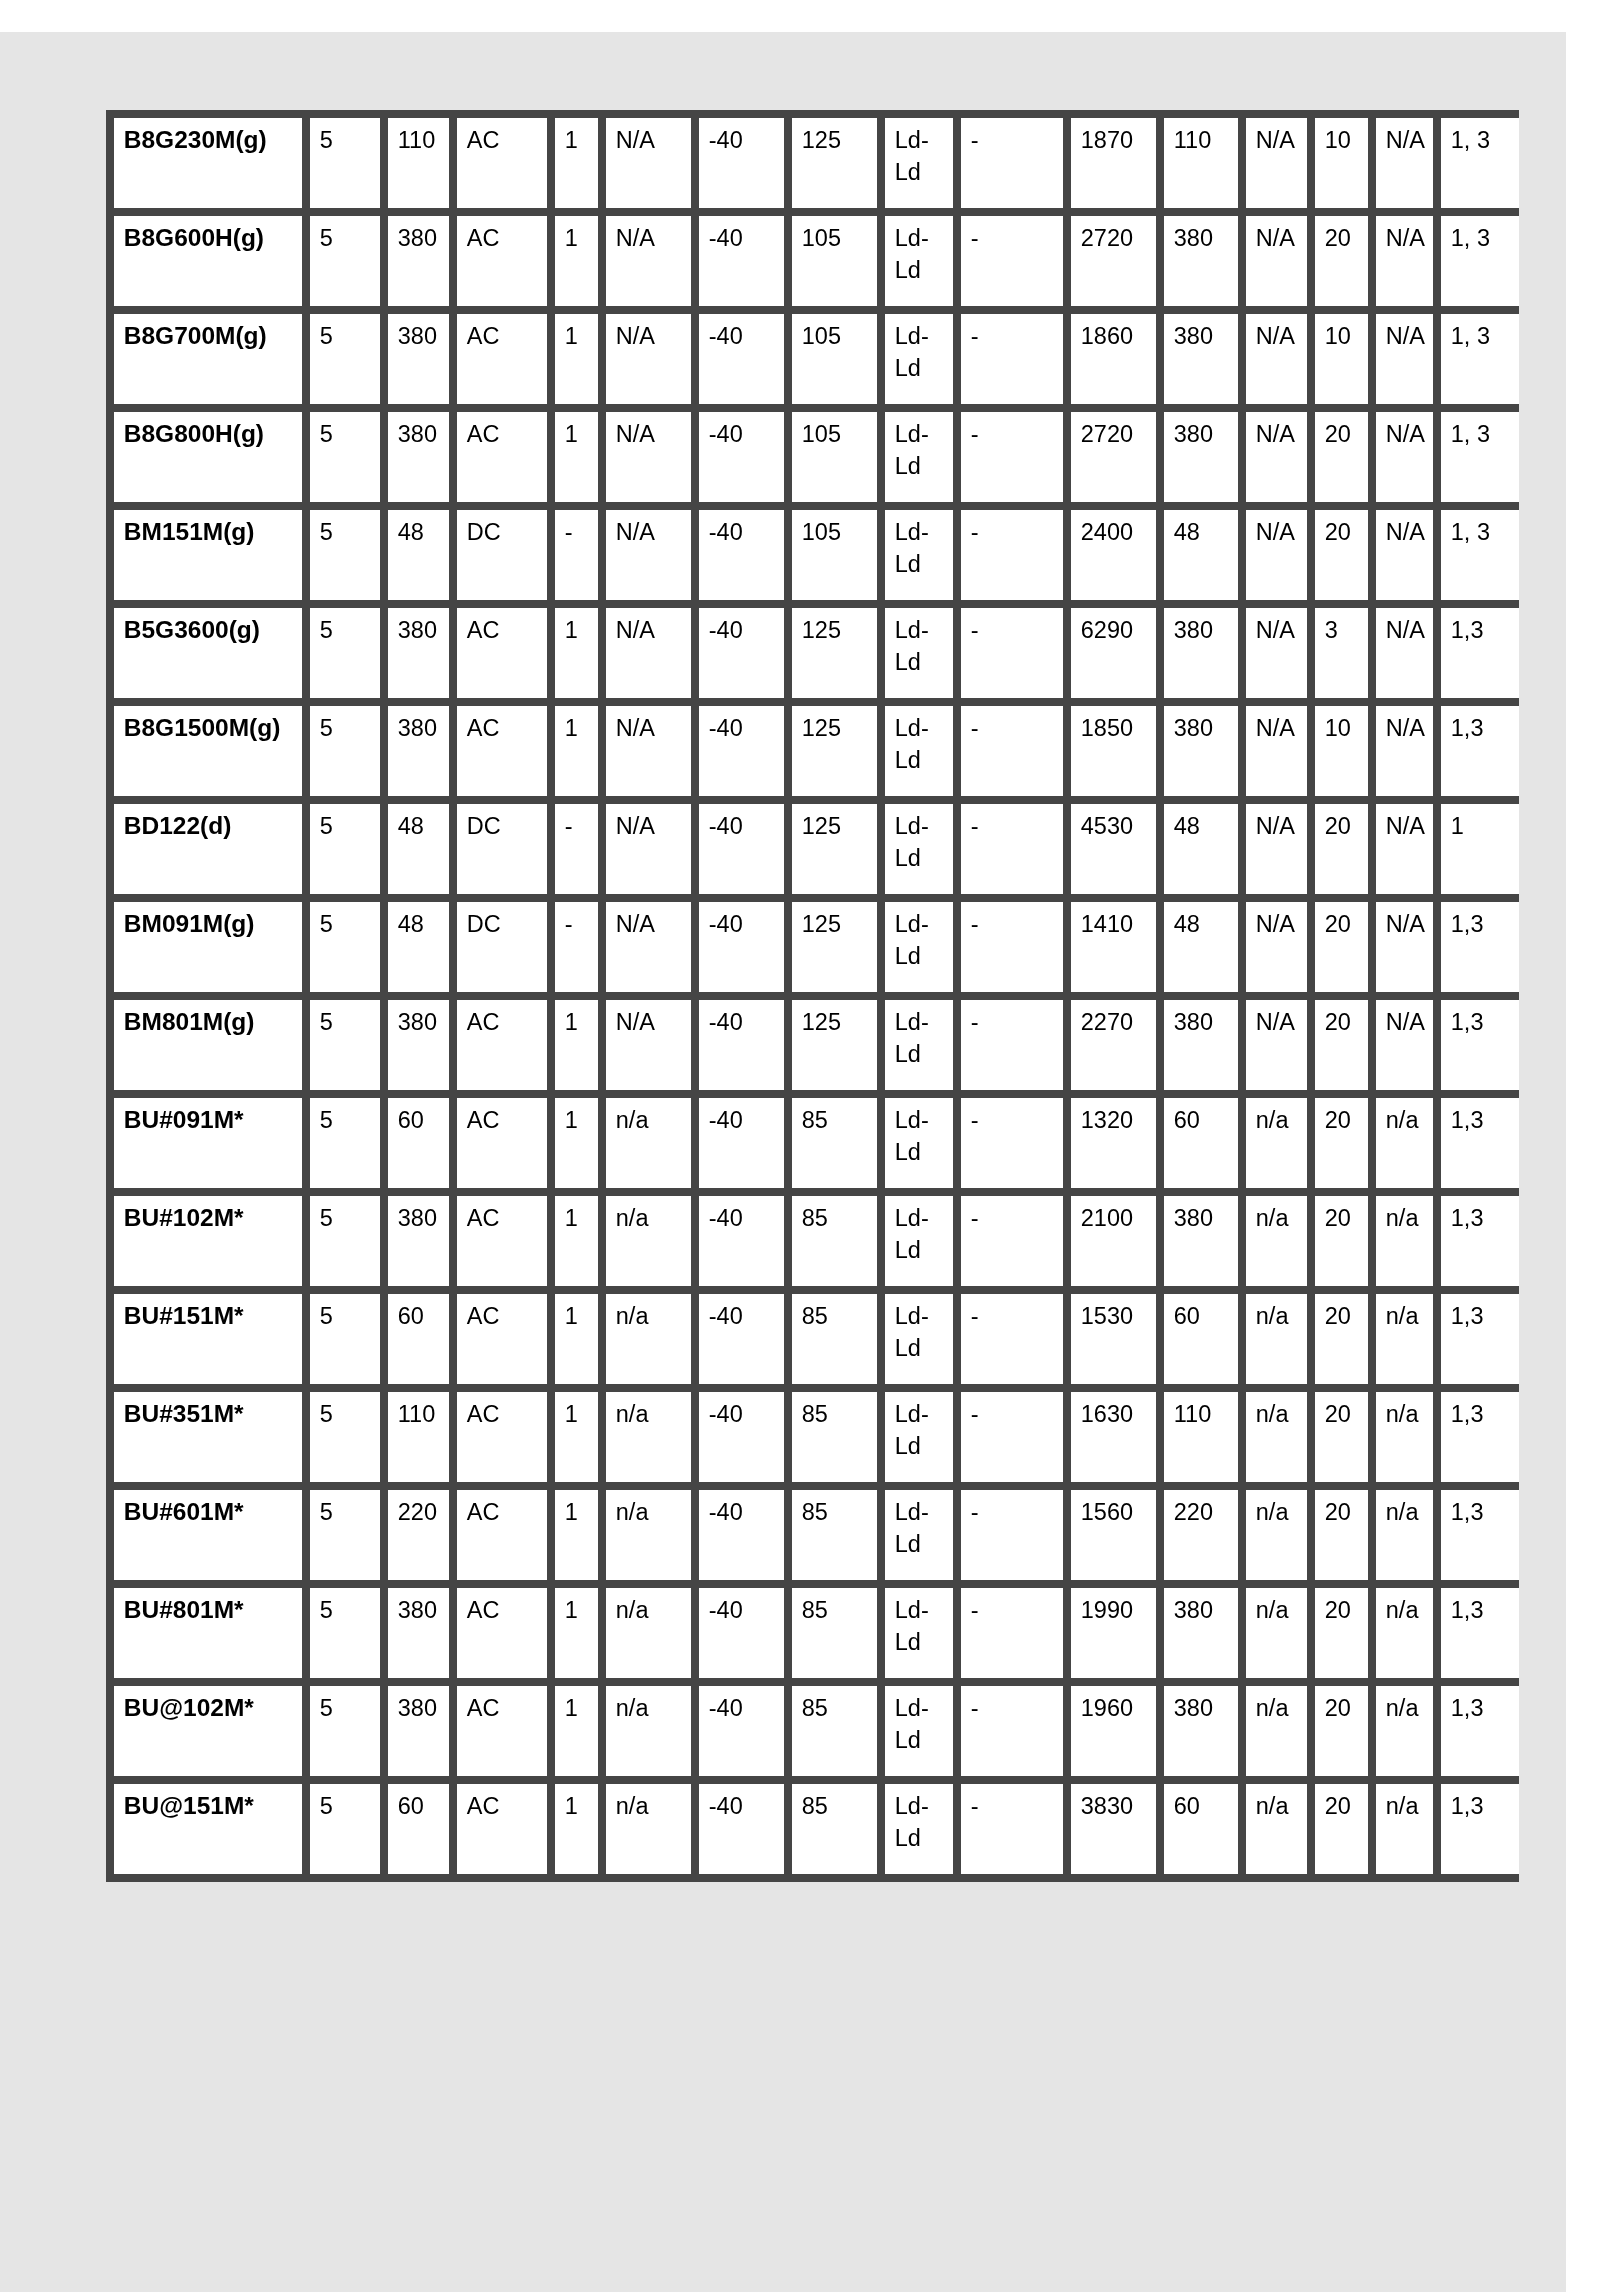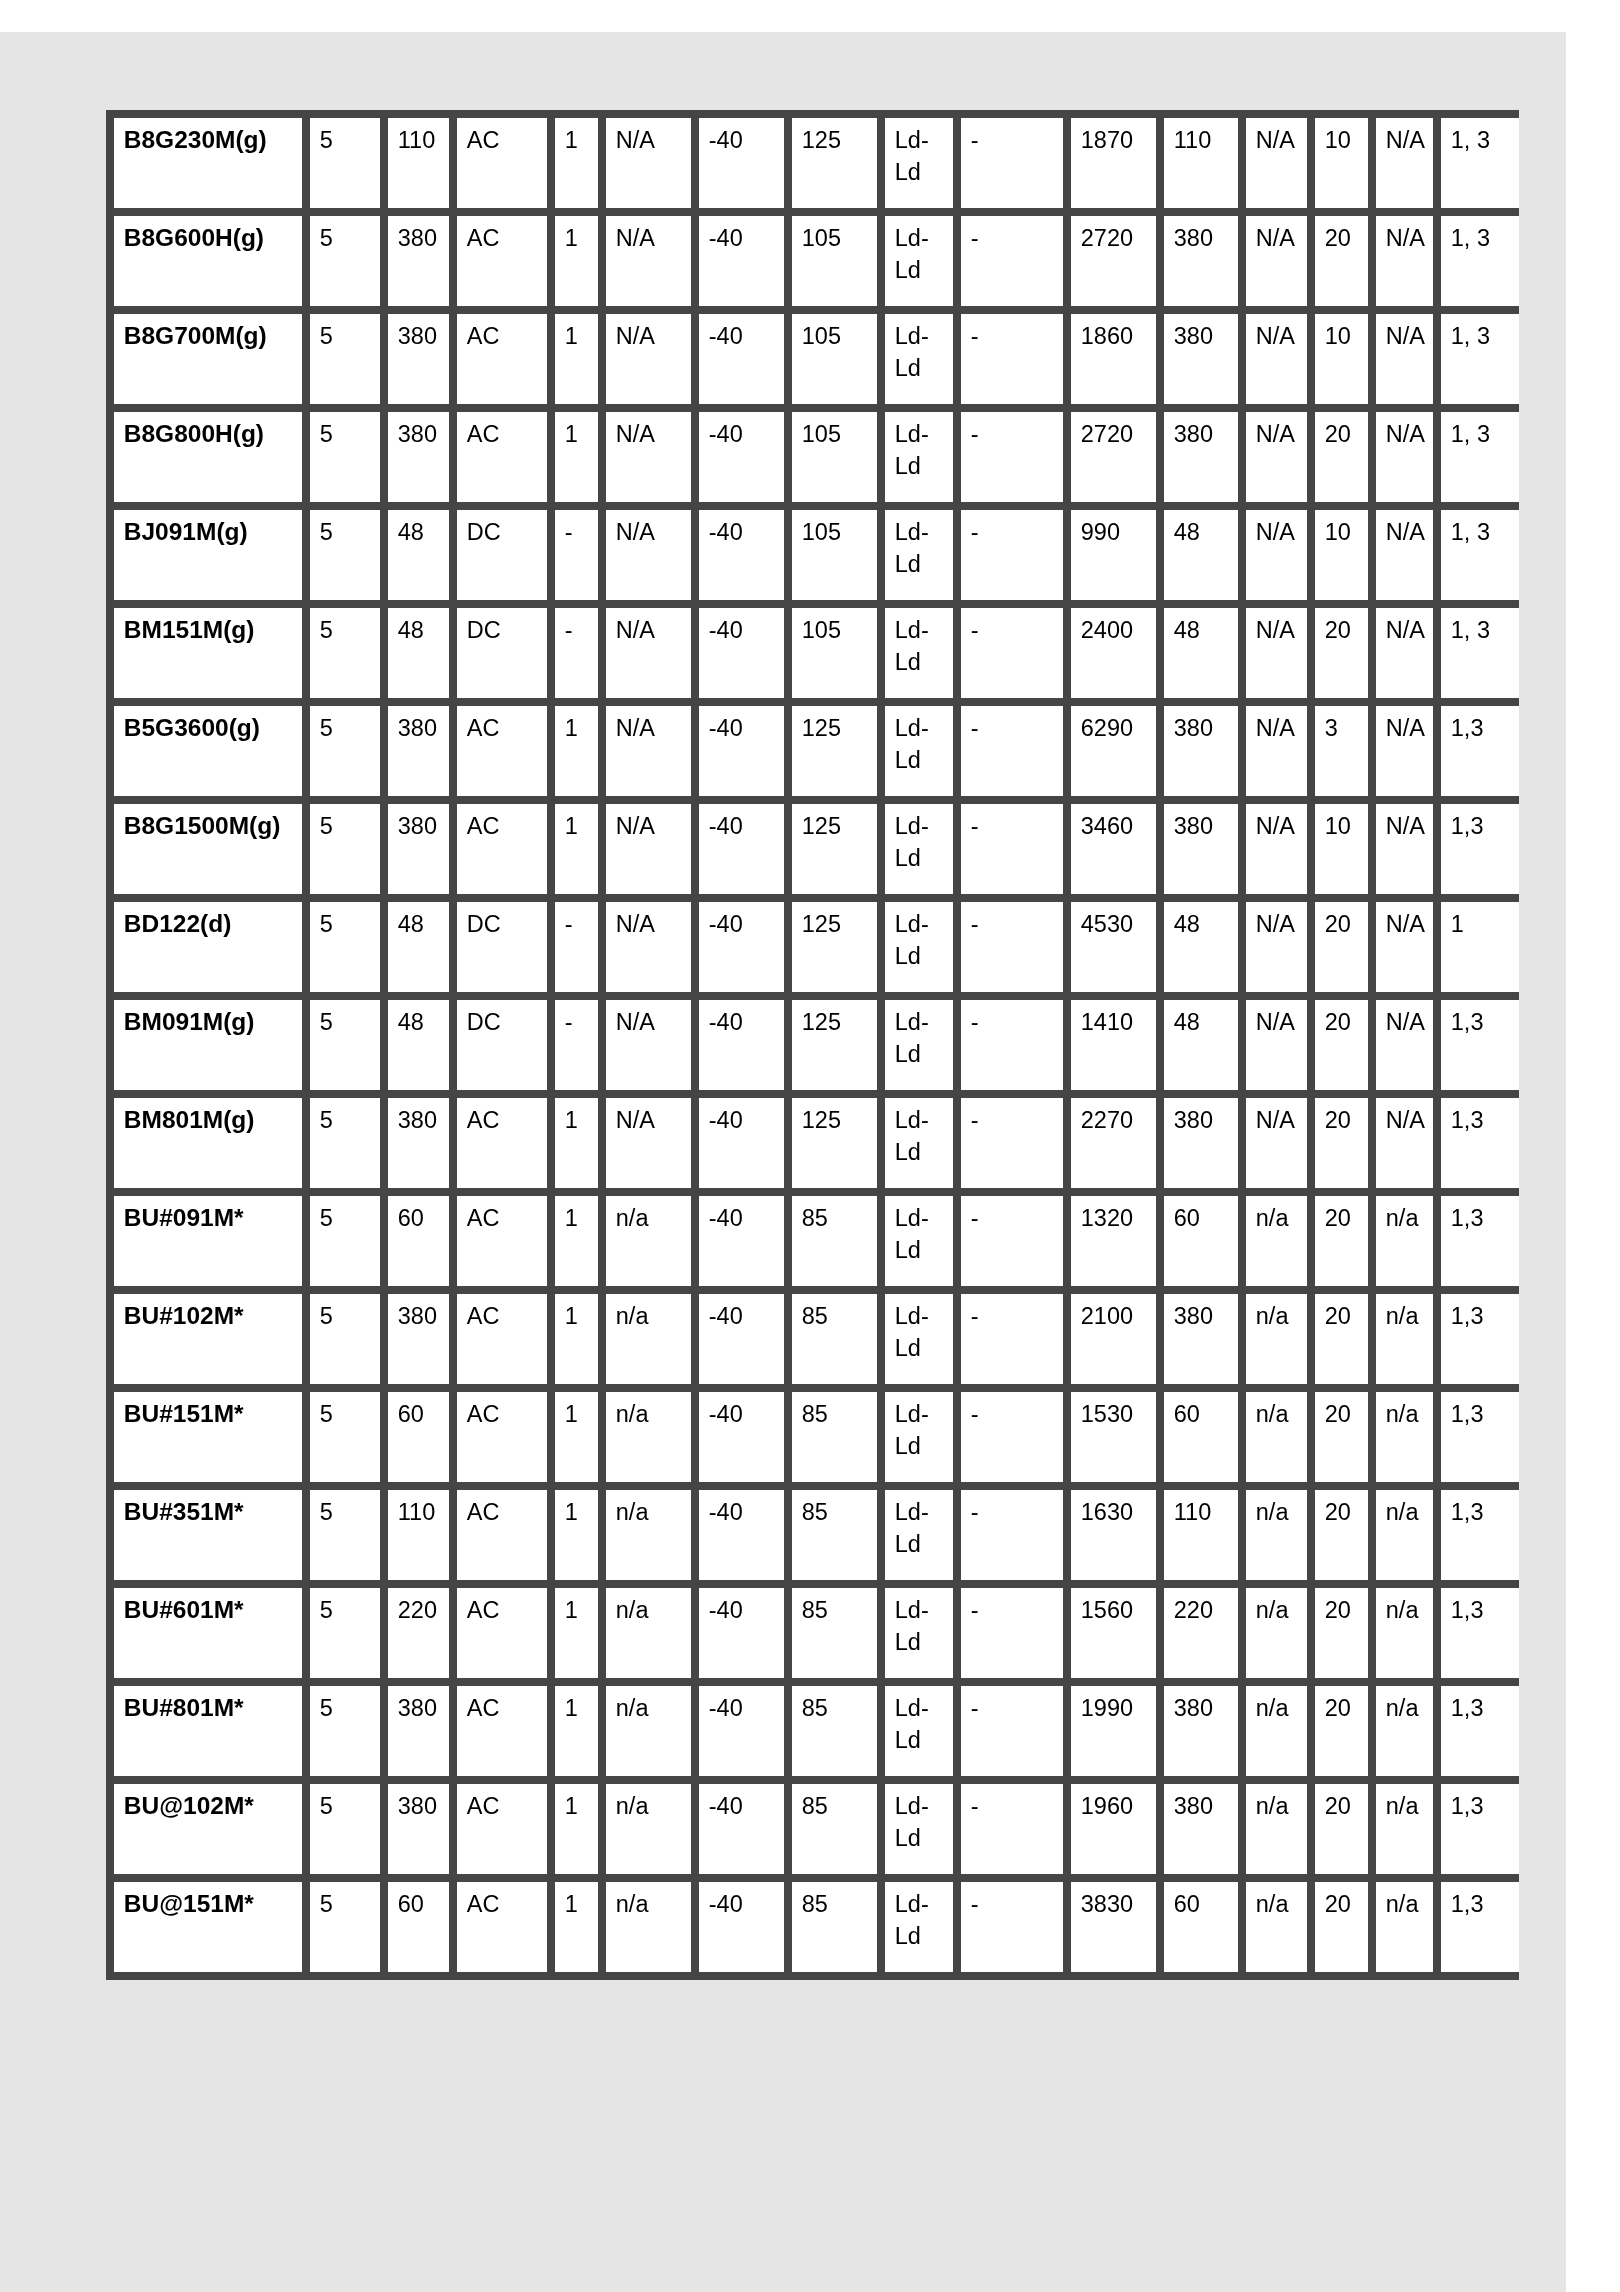--- a/index.html
+++ b/index.html
@@ -153,48 +153,30 @@
           <td class="cell-8">Ld-Ld</td>
           <td class="cell-9">-</td>
           <td class="cell-10">2720</td>
           <td class="cell-11">380</td>
           <td class="cell-12">N/A</td>
           <td class="cell-13">20</td>
           <td class="cell-14">N/A</td>
           <td class="cell-15">1, 3</td>
         </tr>
         <tr>
-          <td class="cell-0">BJ091M(g)</td>
+          <td class="cell-0">BM151M(g)</td>
           <td class="cell-1">5</td>
           <td class="cell-2">48</td>
           <td class="cell-3">DC</td>
           <td class="cell-4">-</td>
           <td class="cell-5">N/A</td>
           <td class="cell-6">-40</td>
           <td class="cell-7">105</td>
           <td class="cell-8">Ld-Ld</td>
           <td class="cell-9">-</td>
-          <td class="cell-10">990</td>
-          <td class="cell-11">48</td>
-          <td class="cell-12">N/A</td>
-          <td class="cell-13">10</td>
-          <td class="cell-14">N/A</td>
-          <td class="cell-15">1, 3</td>
-        </tr>
-        <tr>
-          <td class="cell-0">BM151M(g)</td>
-          <td class="cell-1">5</td>
-          <td class="cell-2">48</td>
-          <td class="cell-3">DC</td>
-          <td class="cell-4">-</td>
-          <td class="cell-5">N/A</td>
-          <td class="cell-6">-40</td>
-          <td class="cell-7">105</td>
-          <td class="cell-8">Ld-Ld</td>
-          <td class="cell-9">-</td>
           <td class="cell-10">2400</td>
           <td class="cell-11">48</td>
           <td class="cell-12">N/A</td>
           <td class="cell-13">20</td>
           <td class="cell-14">N/A</td>
           <td class="cell-15">1, 3</td>
         </tr>
         <tr>
           <td class="cell-0">B5G3600(g)</td>
           <td class="cell-1">5</td>
@@ -217,21 +199,21 @@
           <td class="cell-0">B8G1500M(g)</td>
           <td class="cell-1">5</td>
           <td class="cell-2">380</td>
           <td class="cell-3">AC</td>
           <td class="cell-4">1</td>
           <td class="cell-5">N/A</td>
           <td class="cell-6">-40</td>
           <td class="cell-7">125</td>
           <td class="cell-8">Ld-Ld</td>
           <td class="cell-9">-</td>
-          <td class="cell-10">3460</td>
+          <td class="cell-10">1850</td>
           <td class="cell-11">380</td>
           <td class="cell-12">N/A</td>
           <td class="cell-13">10</td>
           <td class="cell-14">N/A</td>
           <td class="cell-15">1,3</td>
         </tr>
         <tr>
           <td class="cell-0">BD122(d)</td>
           <td class="cell-1">5</td>
           <td class="cell-2">48</td>

